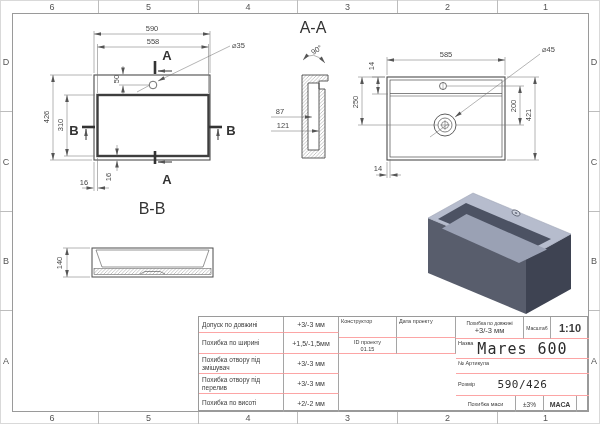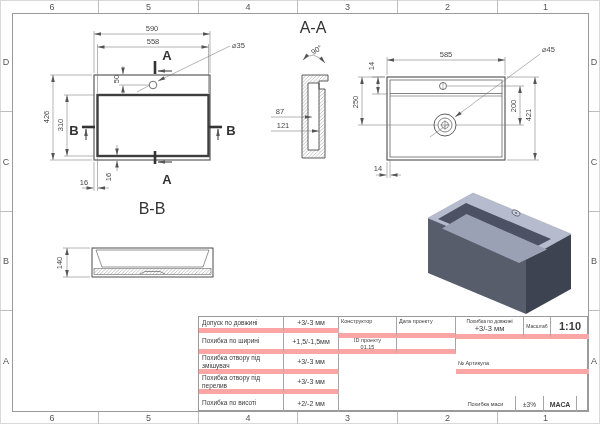--- a/index.html
+++ b/index.html
@@ -14,21 +14,21 @@
   .band-left{left:0;top:13px;width:12px;height:398px;flex-direction:column;}
   .band-right{left:588px;top:13px;width:12px;height:398px;flex-direction:column;}
   .band-left .cell,.band-right .cell{border-bottom:1px solid #bdbdbd;width:100%;}
   svg text{font-family:"Liberation Sans",sans-serif;fill:#474747;}
   .dimtxt{font-size:7.5px;}
   .cuttxt{font-size:13px;fill:#333;font-weight:bold;}
   .sectitle{font-size:16px;fill:#333;}
   
   .tb{position:absolute;left:198px;top:316px;width:390px;height:95px;box-sizing:border-box;
       border:1px solid #9a9a9a;color:#3c3c3c;z-index:3;background:transparent;}
-  .tb .c{position:absolute;box-sizing:border-box;border-right:1px solid #a5a5a5;border-bottom:5px solid #fca5a5;}
+  .tb .c{position:absolute;box-sizing:border-box;border-right:1px solid #a5a5a5;border-bottom:1px solid #fca5a5;}
   .lab{font-size:6.5px;line-height:1.15;display:flex;align-items:center;padding-left:3px;}
   .val{font-size:7px;display:flex;align-items:center;justify-content:center;}
   .tag{font-size:5.5px;padding:1px 0 0 2px;}
   .ctr{display:flex;align-items:center;justify-content:center;text-align:center;}
   .brand{font-family:"DejaVu Sans",sans-serif;font-size:23px;font-weight:500;color:#2b2b2b;letter-spacing:0;}
   .mono{font-family:"DejaVu Sans Mono",monospace;color:#2b2b2b;}
 </style>
 </head>
 <body>
 
@@ -279,20 +279,28 @@
     </div>
     <div class="c" style="left:198px;top:21px;width:59px;height:16px"></div>
 
     <div class="c ctr" style="left:257px;top:0;width:68px;height:22px;flex-direction:column;line-height:1.2">
       <span style="font-size:5px">Похибка по довжині</span>
       <span style="font-size:7.5px">+3/-3 мм</span>
     </div>
     <div class="c ctr" style="left:325px;top:0;width:27px;height:22px;font-size:5px">Масштаб</div>
     <div class="c ctr" style="left:352px;top:0;width:38px;height:22px;font-size:11px;font-weight:bold;border-right:none">1:10</div>
 
+    <div class="c" style="left:257px;top:22px;width:133px;height:20px;border-right:none">
+      <span class="tag" style="position:absolute;left:0;top:0">Назва</span>
+      <span class="mono" style="position:absolute;left:0;top:0;width:100%;height:100%;display:flex;align-items:center;justify-content:center;font-size:15px;letter-spacing:1px">Mares 600</span>
+    </div>
     <div class="c tag" style="left:257px;top:42px;width:133px;height:15px;border-right:none">№ Артикула</div>
+    <div class="c" style="left:257px;top:57px;width:133px;height:22px;border-right:none">
+      <span class="tag" style="position:absolute;left:0;top:6px">Розмір</span>
+      <span class="mono" style="position:absolute;left:0;top:0;width:100%;height:100%;display:flex;align-items:center;justify-content:center;font-size:11px;letter-spacing:0.5px">590/426</span>
+    </div>
     <div class="c ctr" style="left:257px;top:79px;width:60px;height:16px;font-size:5.5px;border-bottom:none">Похибка маси</div>
     <div class="c ctr" style="left:317px;top:79px;width:28px;height:16px;font-size:6.5px;border-bottom:none">±3%</div>
     <div class="c ctr" style="left:345px;top:79px;width:33px;height:16px;font-size:7px;font-weight:bold;border-bottom:none">МАСА</div>
     <div class="c" style="left:378px;top:79px;width:12px;height:16px;border-bottom:none;border-right:none"></div>
   </div>
 
 </div>
 
 </body></html>

